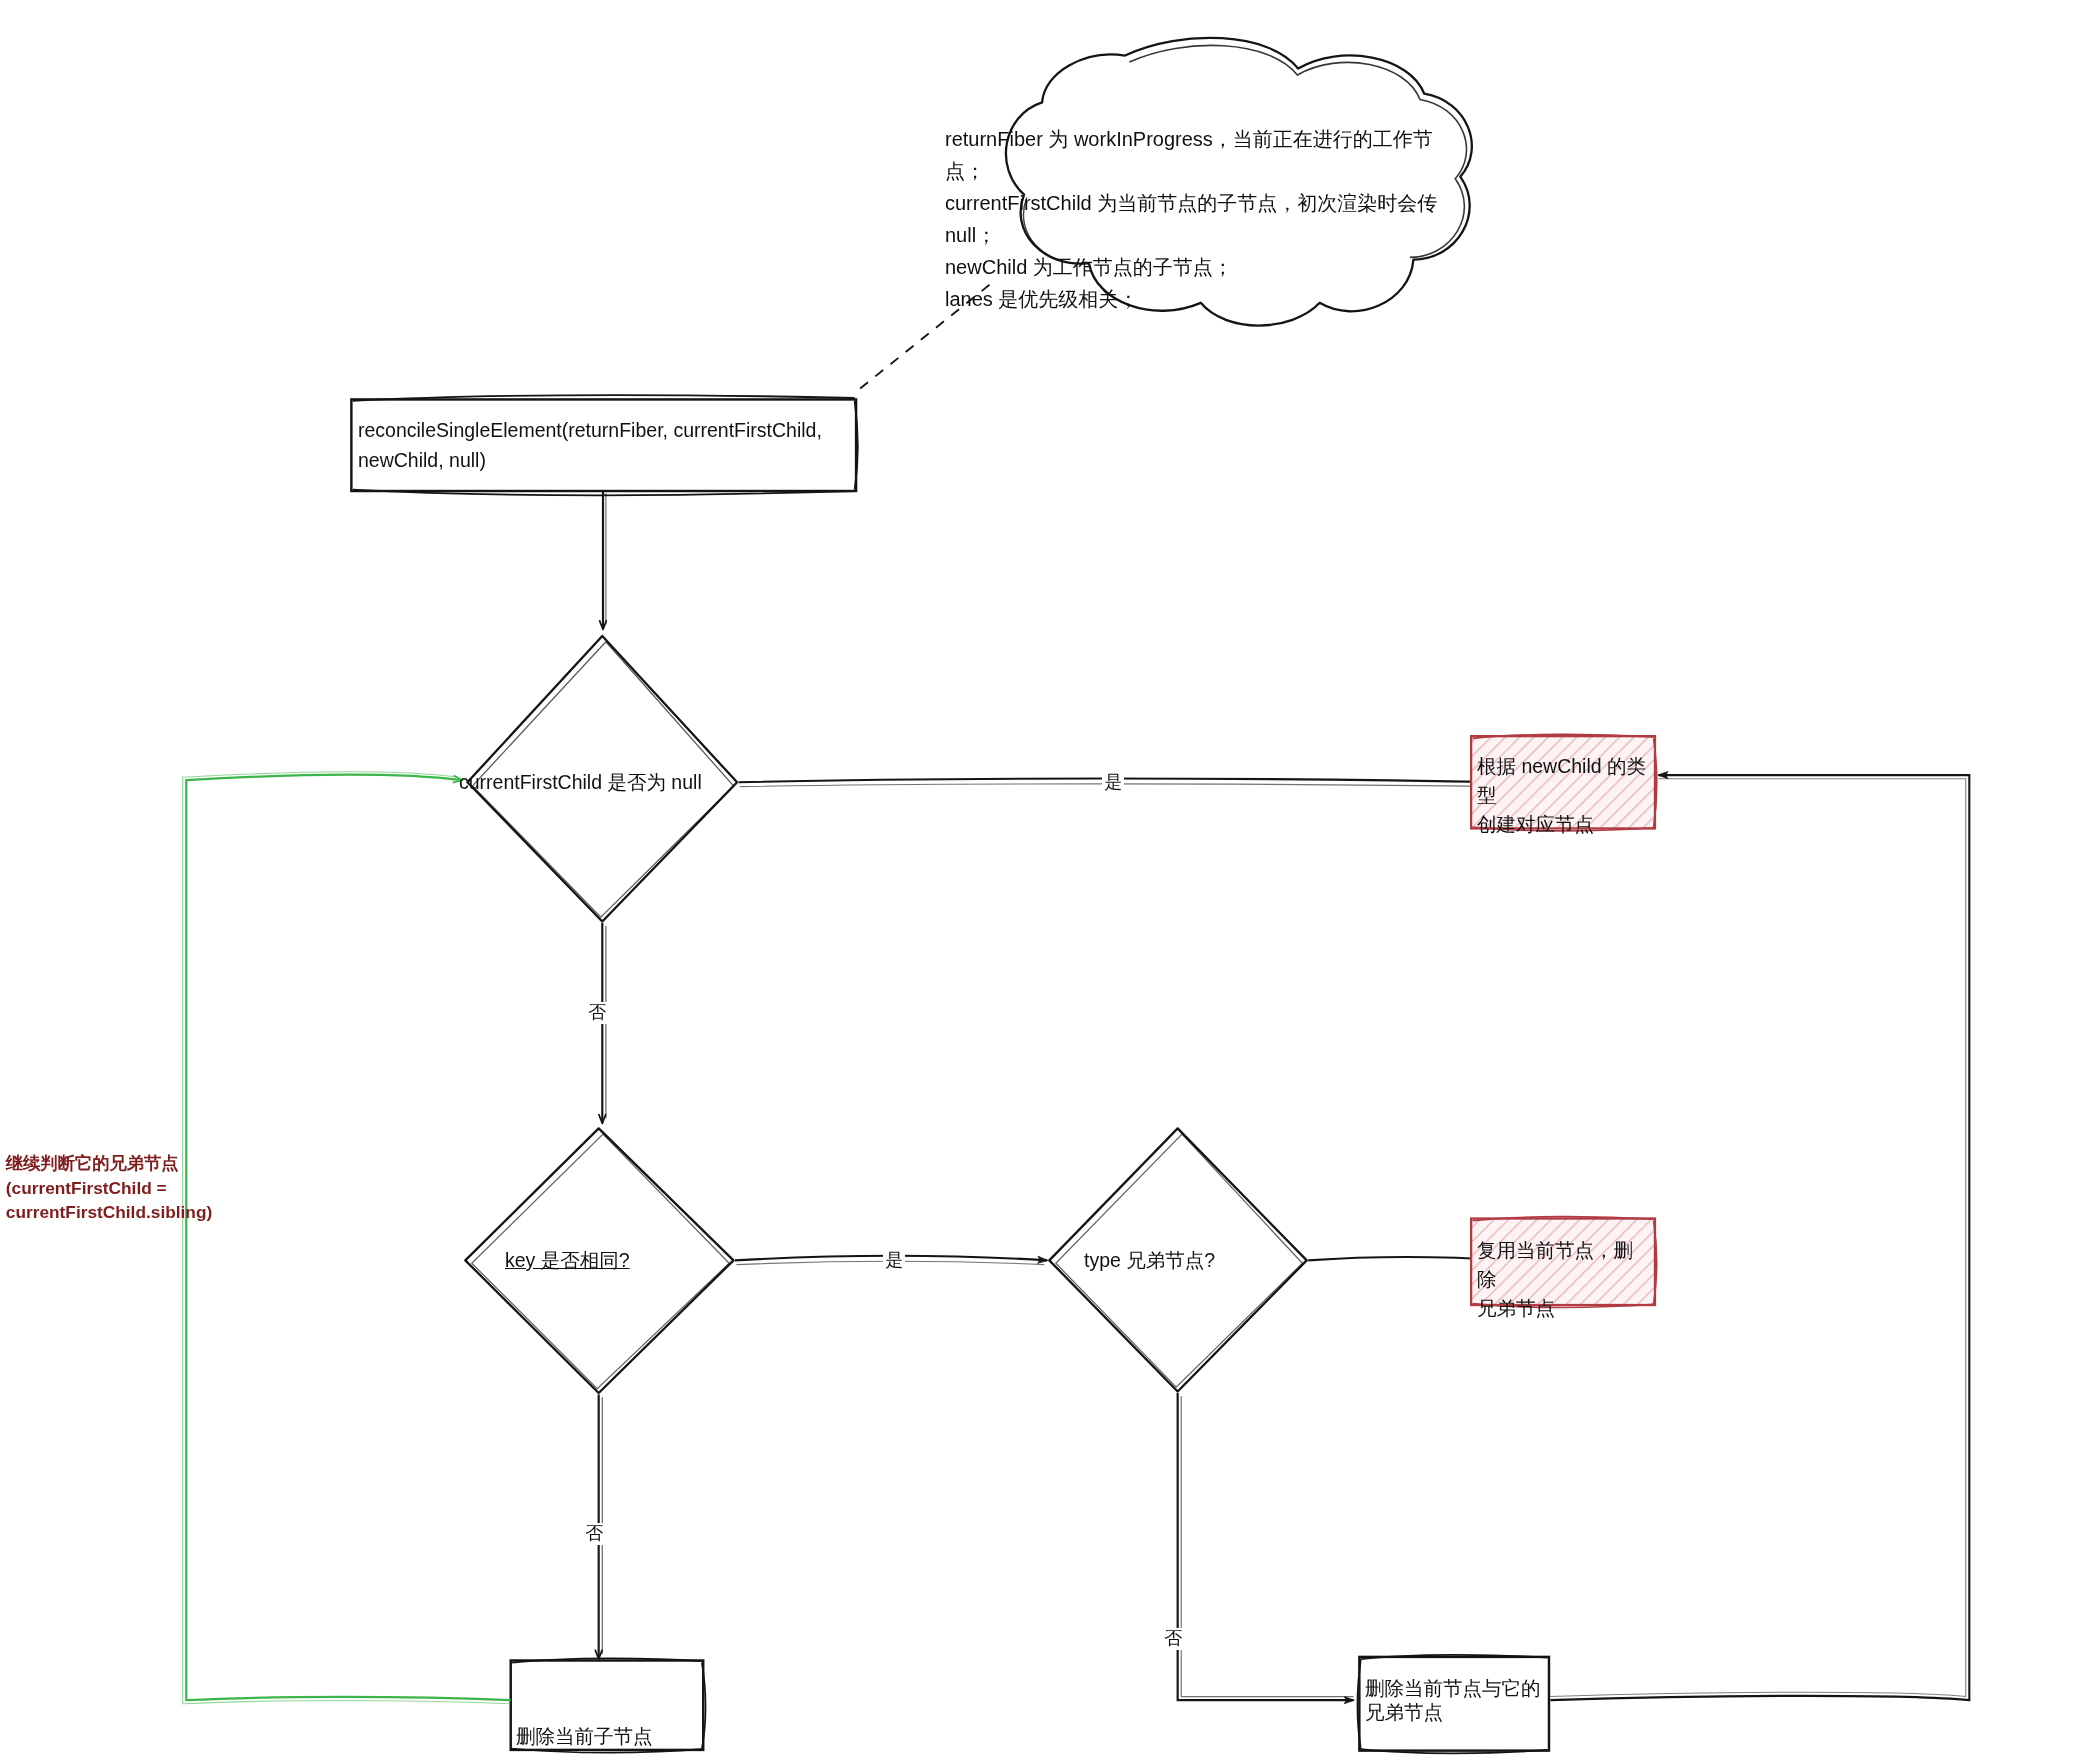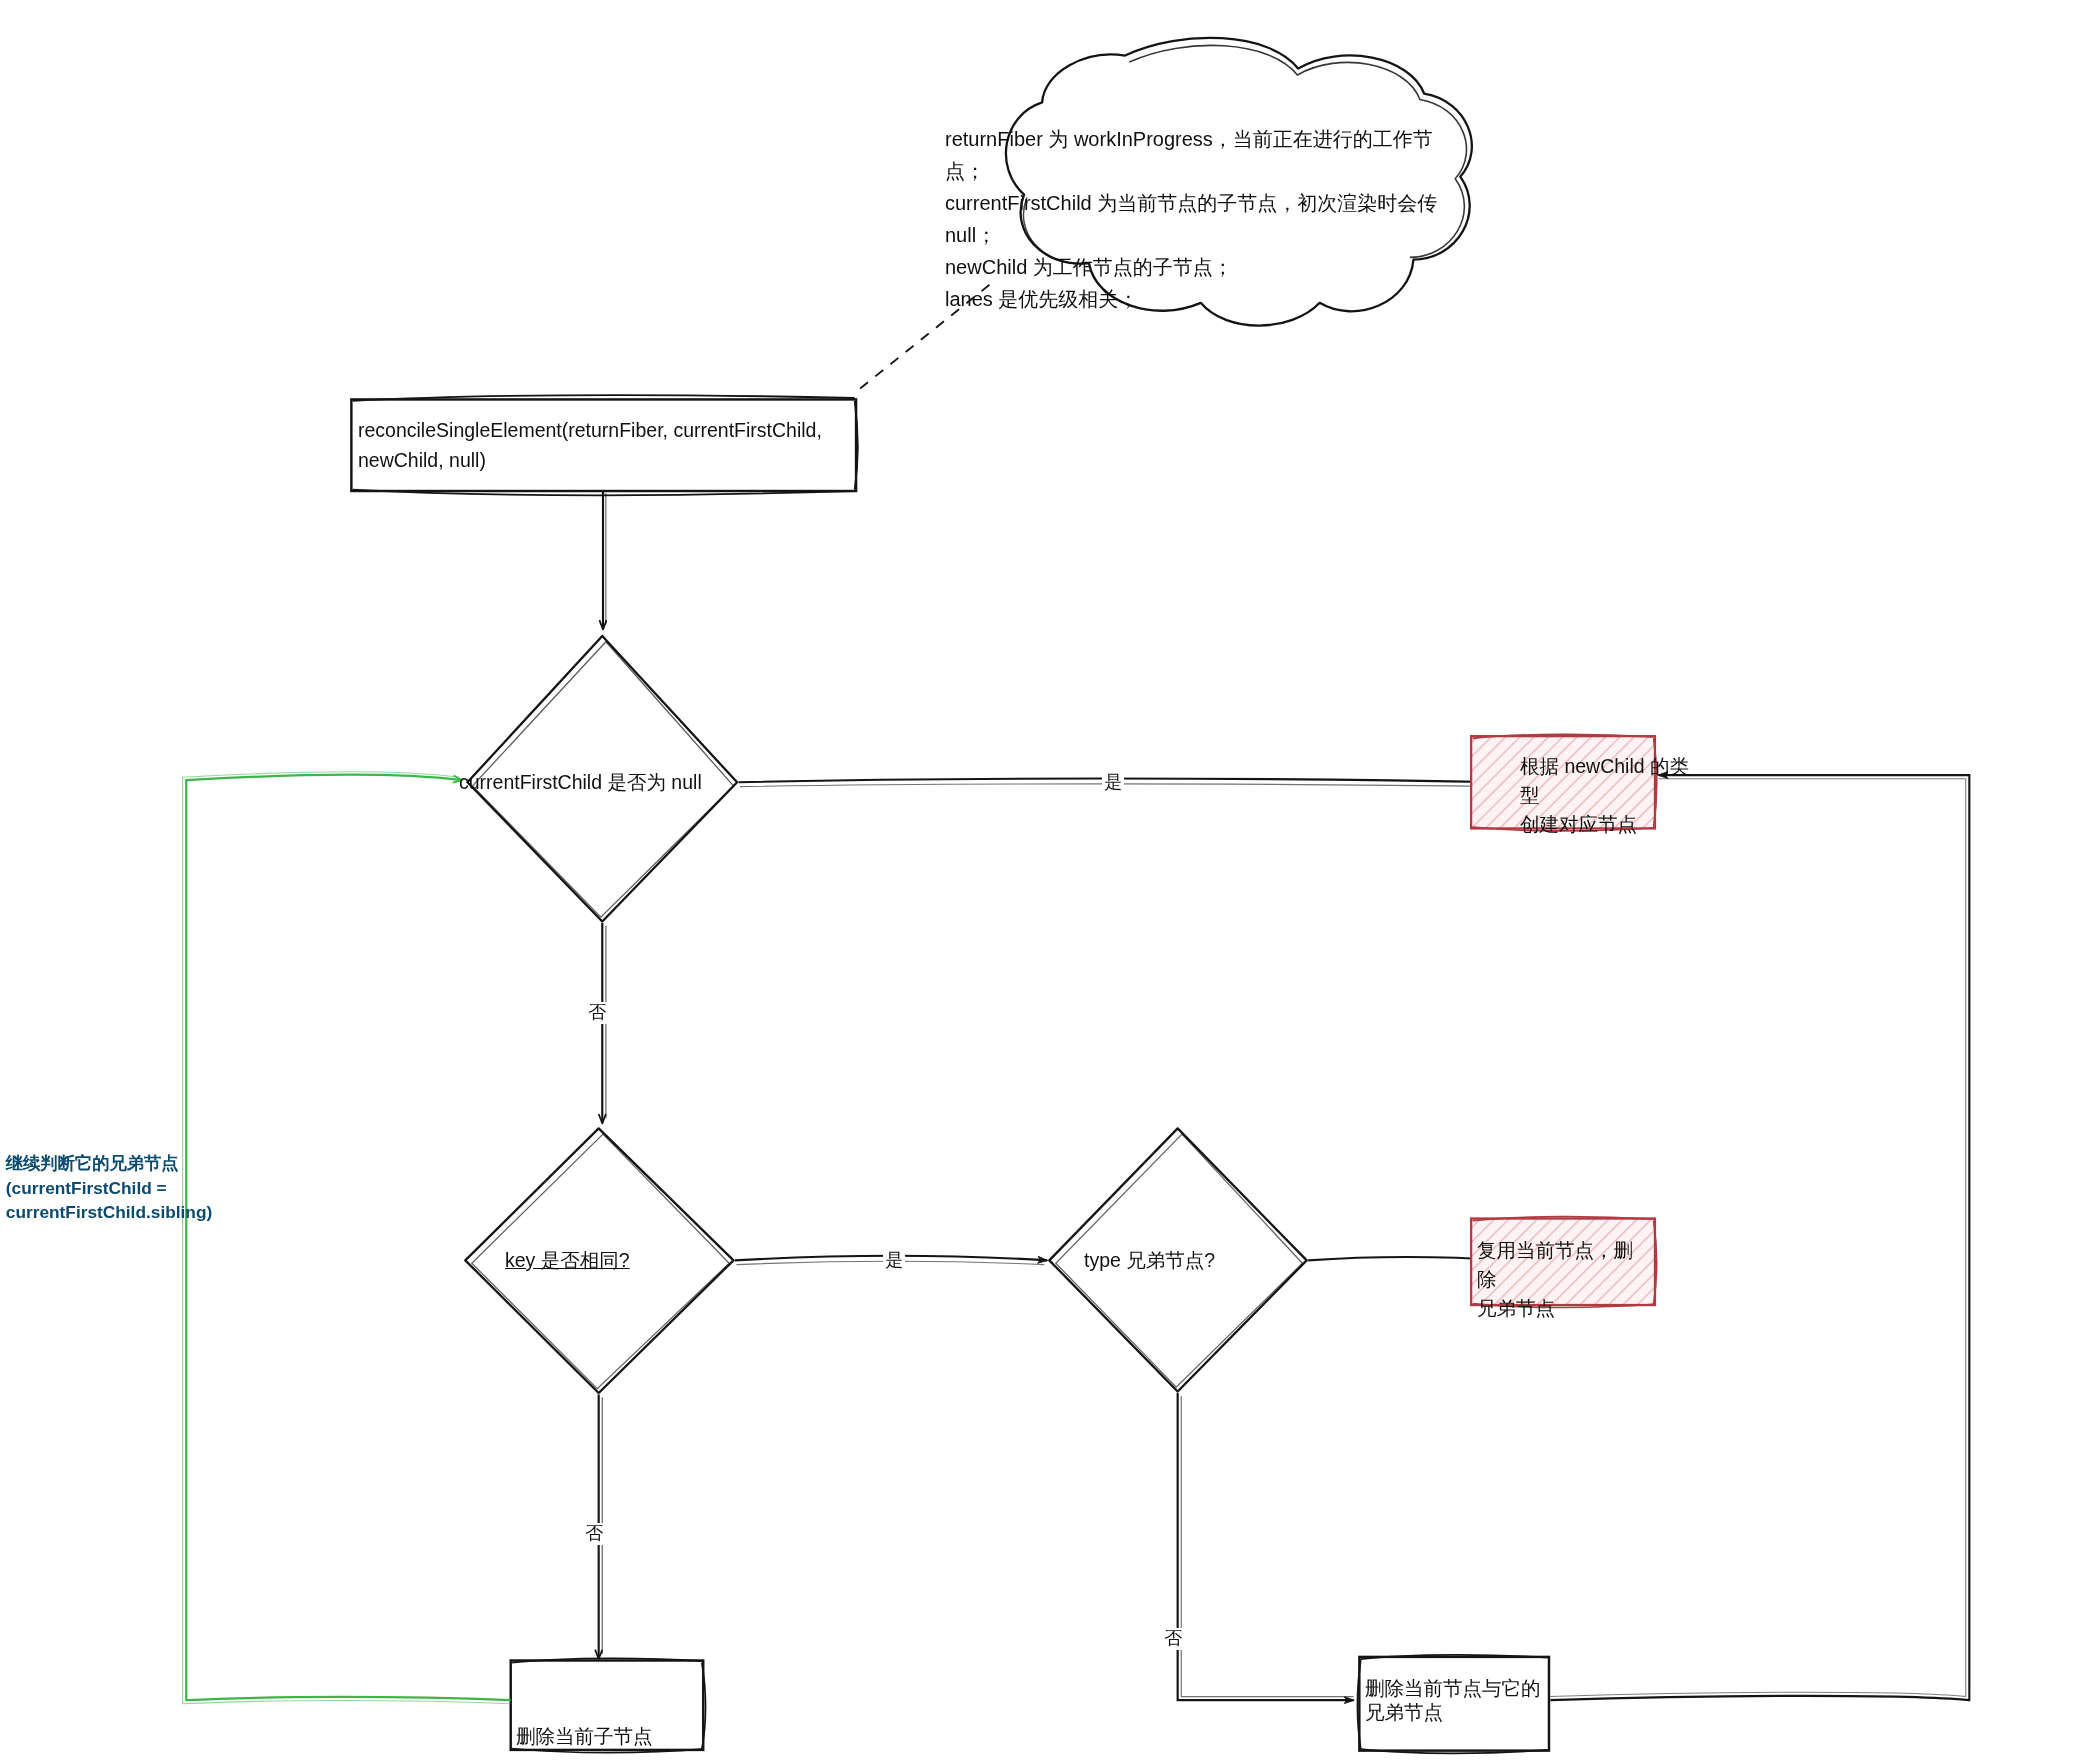--- a/index.html
+++ b/index.html
@@ -18,21 +18,21 @@
     white-space:pre-line;
     pointer-events:none;
     font-family:"Liberation Sans","DejaVu Sans",sans-serif;
   }
   .cloudtext{
     font-size:20px;
     line-height:32px;
     color:#101010;
   }
   .greentext{
-    color:#0c4a6e;
+    color:#7f1d1d;
     font-size:17.3px;
     line-height:24.5px;
     font-weight:600;
   }
   .edgelabel{
     position:absolute;
     font-size:18px;
     color:#111;
     background:#ffffff;
     padding:0 2.2px;
@@ -163,21 +163,21 @@
   <div class="nodetext cloudtext" style="left:945px;top:123px;width:505px;">returnFiber 为 workInProgress，当前正在进行的工作节点；
 currentFirstChild 为当前节点的子节点，初次渲染时会传 null；
 newChild 为工作节点的子节点；
 lanes 是优先级相关；</div>
 
   <div class="nodetext" style="left:358px;top:415px;width:490px;">reconcileSingleElement(returnFiber, currentFirstChild,
 newChild, null)</div>
 
   <div class="nodetext" style="left:459px;top:769px;width:252px;line-height:27px;">currentFirstChild 是否为 null</div>
 
-  <div class="nodetext" style="left:1520px;top:752px;width:173px;line-height:29px;">根据 newChild 的类型
+  <div class="nodetext" style="left:1477px;top:752px;width:173px;line-height:29px;">根据 newChild 的类型
 创建对应节点</div>
 
   <div class="nodetext" style="left:505px;top:1247px;width:187px;line-height:27px;text-decoration:underline;">key 是否相同?</div>
 
   <div class="nodetext" style="left:1084px;top:1247px;width:187px;line-height:27px;">type 兄弟节点?</div>
 
   <div class="nodetext" style="left:1477px;top:1236px;width:173px;line-height:29px;font-family:Liberation Serif, serif;">复用当前节点，删除
 兄弟节点</div>
 
   <div class="nodetext" style="left:516px;top:1693px;width:182px;margin-top:28px;">删除当前子节点</div>

